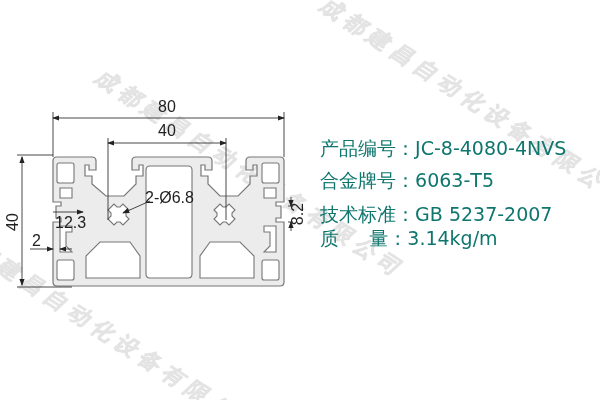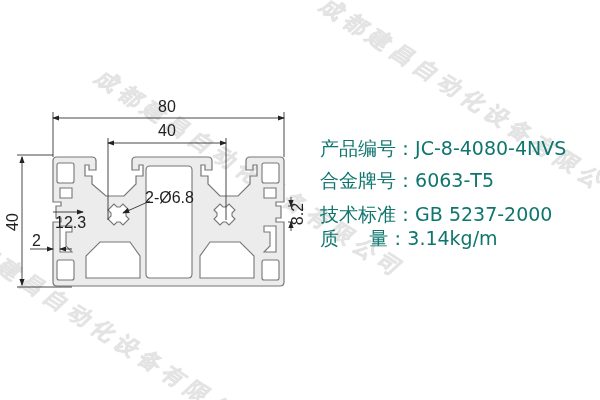--- a/index.html
+++ b/index.html
@@ -84,17 +84,17 @@
   <text class="dim" x="303" y="214" transform="rotate(-90 303 214)" text-anchor="middle">8.2</text>
 </svg>
 
 <div class="spec" style="top:114px;">
   <span class="k">产品编号</span><span>：</span><span>JC-8-4080-4NVS</span>
 </div>
 <div class="spec" style="top:146px;">
   <span class="k">合金牌号</span><span>：</span><span>6063-T5</span>
 </div>
 <div class="spec" style="top:180px;">
-  <span class="k">技术标准</span><span>：</span><span>GB 5237-2000</span>
+  <span class="k">技术标准</span><span>：</span><span>GB 5237-2007</span>
 </div>
 <div class="spec" style="top:204px;">
   <span class="k">质     量</span><span>：</span><span>3.14kg/m</span>
 </div>
 
 </body></html>

